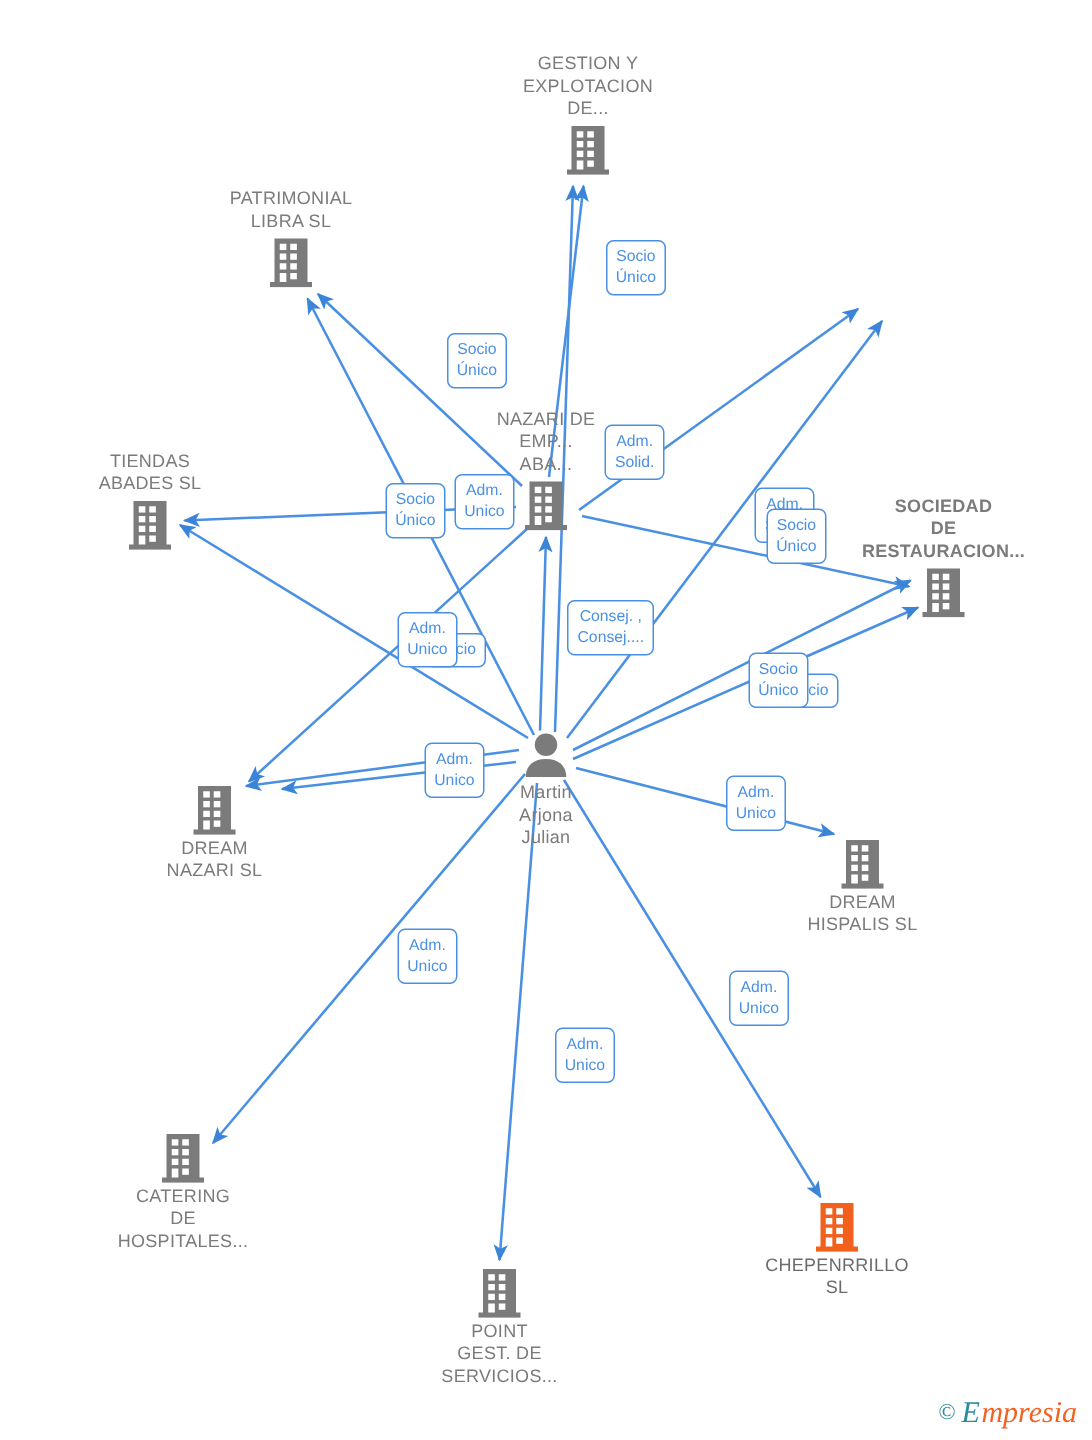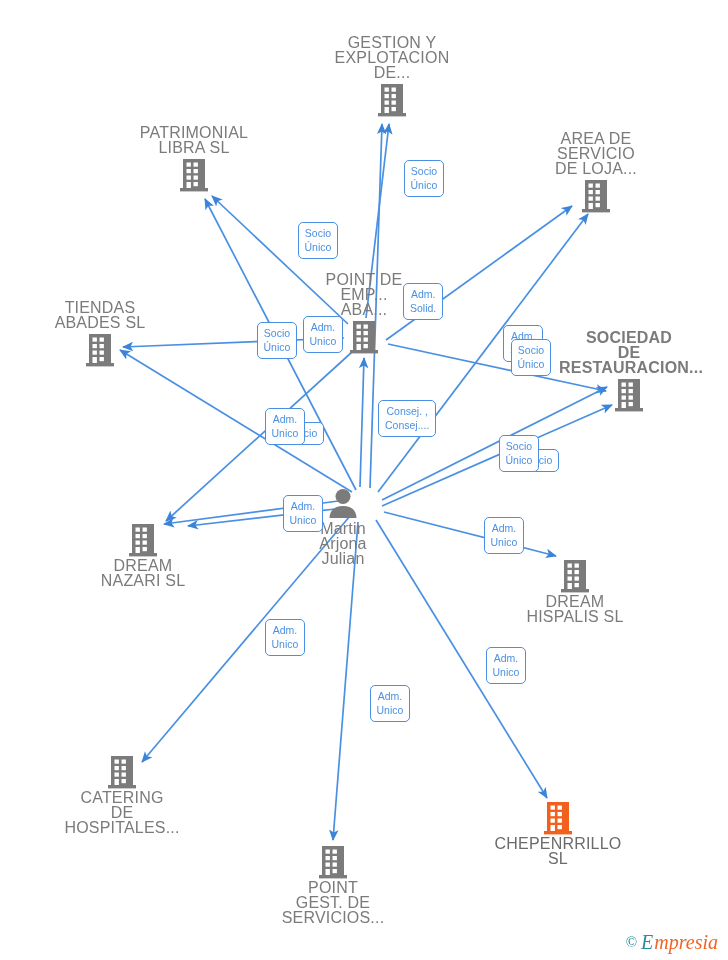--- a/index.html
+++ b/index.html
@@ -6,21 +6,21 @@
   body{
     width:728px;height:960px;background:#ffffff;position:relative;overflow:hidden;
     font-family:"Liberation Sans", sans-serif;
   }
   #canvas{position:absolute;left:0;top:0;width:728px;height:960px;}
   svg.edges{position:absolute;left:0;top:0;width:728px;height:960px;pointer-events:none;}
 
   .node{position:absolute;text-align:center;width:140px;margin-left:-70px;}
   .node .glyph{display:block;line-height:0;}
   .node .label{
-    display:block;font-size:16px;color:#7a7a7a;line-height:15px;letter-spacing:.2px;
+    display:block;font-size:12px;color:#7a7a7a;line-height:15px;letter-spacing:.2px;
     white-space:pre-line;
   }
   .node.company .label{color:#7b7b7b;}
   .node.person .label{color:#7b7b7b;}
   .node.highlight .label{color:#6b6b6b;}
   .node.label-above .label{margin-bottom:2px;}
 
   .edge-label{
     position:absolute;background:#ffffff;border:1.4px solid #4a90e2;border-radius:5px;
     color:#4a90e2;font-size:10.5px;line-height:14px;text-align:center;
@@ -98,55 +98,38 @@
           <rect x="8.5" y="5.5" width="4.4" height="4.2" fill="#ffffff"></rect>
           <rect x="15.5" y="5.5" width="4.4" height="4.2" fill="#ffffff"></rect>
           <rect x="8.5" y="12" width="4.4" height="4.2" fill="#ffffff"></rect>
           <rect x="15.5" y="12" width="4.4" height="4.2" fill="#ffffff"></rect>
           <rect x="8.5" y="18.5" width="4.4" height="4.2" fill="#ffffff"></rect>
           <rect x="15.5" y="18.5" width="4.4" height="4.2" fill="#ffffff"></rect>
           <rect x="8.5" y="25" width="4.4" height="6" fill="#ffffff"></rect>
           <rect x="15.5" y="25" width="4.4" height="4.2" fill="#ffffff"></rect>
         </svg></span>
     </div>
-    <div class="node company label-above" style="left: 596px; top: 131px;">
-      <span class="label">AREA DE
-SERVICIO
-DE LOJA...</span>
-      <span class="glyph"><svg width="32" height="36" viewBox="0 0 32 36" xmlns="http://www.w3.org/2000/svg">
-          <rect x="5" y="2" width="22" height="30" fill="#7b7b7b"></rect>
-          <rect x="2" y="31" width="28" height="3.4" fill="#7b7b7b"></rect>
-          <rect x="8.5" y="5.5" width="4.4" height="4.2" fill="#ffffff"></rect>
-          <rect x="15.5" y="5.5" width="4.4" height="4.2" fill="#ffffff"></rect>
-          <rect x="8.5" y="12" width="4.4" height="4.2" fill="#ffffff"></rect>
-          <rect x="15.5" y="12" width="4.4" height="4.2" fill="#ffffff"></rect>
-          <rect x="8.5" y="18.5" width="4.4" height="4.2" fill="#ffffff"></rect>
-          <rect x="15.5" y="18.5" width="4.4" height="4.2" fill="#ffffff"></rect>
-          <rect x="8.5" y="25" width="4.4" height="6" fill="#ffffff"></rect>
-          <rect x="15.5" y="25" width="4.4" height="4.2" fill="#ffffff"></rect>
-        </svg></span>
-    </div>
     <div class="node company label-above" style="left: 100px; top: 300px;">
       <span class="label">TIENDAS
 ABADES  SL</span>
       <span class="glyph"><svg width="32" height="36" viewBox="0 0 32 36" xmlns="http://www.w3.org/2000/svg">
           <rect x="5" y="2" width="22" height="30" fill="#7b7b7b"></rect>
           <rect x="2" y="31" width="28" height="3.4" fill="#7b7b7b"></rect>
           <rect x="8.5" y="5.5" width="4.4" height="4.2" fill="#ffffff"></rect>
           <rect x="15.5" y="5.5" width="4.4" height="4.2" fill="#ffffff"></rect>
           <rect x="8.5" y="12" width="4.4" height="4.2" fill="#ffffff"></rect>
           <rect x="15.5" y="12" width="4.4" height="4.2" fill="#ffffff"></rect>
           <rect x="8.5" y="18.5" width="4.4" height="4.2" fill="#ffffff"></rect>
           <rect x="15.5" y="18.5" width="4.4" height="4.2" fill="#ffffff"></rect>
           <rect x="8.5" y="25" width="4.4" height="6" fill="#ffffff"></rect>
           <rect x="15.5" y="25" width="4.4" height="4.2" fill="#ffffff"></rect>
         </svg></span>
     </div>
     <div class="node company label-above" style="left: 364px; top: 272px;">
-      <span class="label">POINT DE
+      <span class="label">NAZARI DE
 EMP...
 ABA...</span>
       <span class="glyph"><svg width="32" height="36" viewBox="0 0 32 36" xmlns="http://www.w3.org/2000/svg">
           <rect x="5" y="2" width="22" height="30" fill="#7b7b7b"></rect>
           <rect x="2" y="31" width="28" height="3.4" fill="#7b7b7b"></rect>
           <rect x="8.5" y="5.5" width="4.4" height="4.2" fill="#ffffff"></rect>
           <rect x="15.5" y="5.5" width="4.4" height="4.2" fill="#ffffff"></rect>
           <rect x="8.5" y="12" width="4.4" height="4.2" fill="#ffffff"></rect>
           <rect x="15.5" y="12" width="4.4" height="4.2" fill="#ffffff"></rect>
           <rect x="8.5" y="18.5" width="4.4" height="4.2" fill="#ffffff"></rect>
@@ -165,21 +148,21 @@
           <rect x="8.5" y="5.5" width="4.4" height="4.2" fill="#ffffff"></rect>
           <rect x="15.5" y="5.5" width="4.4" height="4.2" fill="#ffffff"></rect>
           <rect x="8.5" y="12" width="4.4" height="4.2" fill="#ffffff"></rect>
           <rect x="15.5" y="12" width="4.4" height="4.2" fill="#ffffff"></rect>
           <rect x="8.5" y="18.5" width="4.4" height="4.2" fill="#ffffff"></rect>
           <rect x="15.5" y="18.5" width="4.4" height="4.2" fill="#ffffff"></rect>
           <rect x="8.5" y="25" width="4.4" height="6" fill="#ffffff"></rect>
           <rect x="15.5" y="25" width="4.4" height="4.2" fill="#ffffff"></rect>
         </svg></span>
     </div>
-    <div class="node person" style="left: 343px; top: 487px; text-align: center;">
+    <div class="node person" style="left: 364px; top: 487px; text-align: center;">
       <span class="glyph"><svg width="34" height="34" viewBox="0 0 34 34" xmlns="http://www.w3.org/2000/svg">
           <circle cx="17" cy="9.5" r="7.5" fill="#7b7b7b"></circle>
           <path d="M17 19 C8 19 3.5 24 3.5 31 L30.5 31 C30.5 24 26 19 17 19 Z" fill="#7b7b7b"></path>
         </svg></span>
       <span class="label">Martin
 Arjona
 Julian</span>
     </div>
     <div class="node company" style="left: 143px; top: 522px;">
       <span class="glyph"><svg width="32" height="36" viewBox="0 0 32 36" xmlns="http://www.w3.org/2000/svg">

